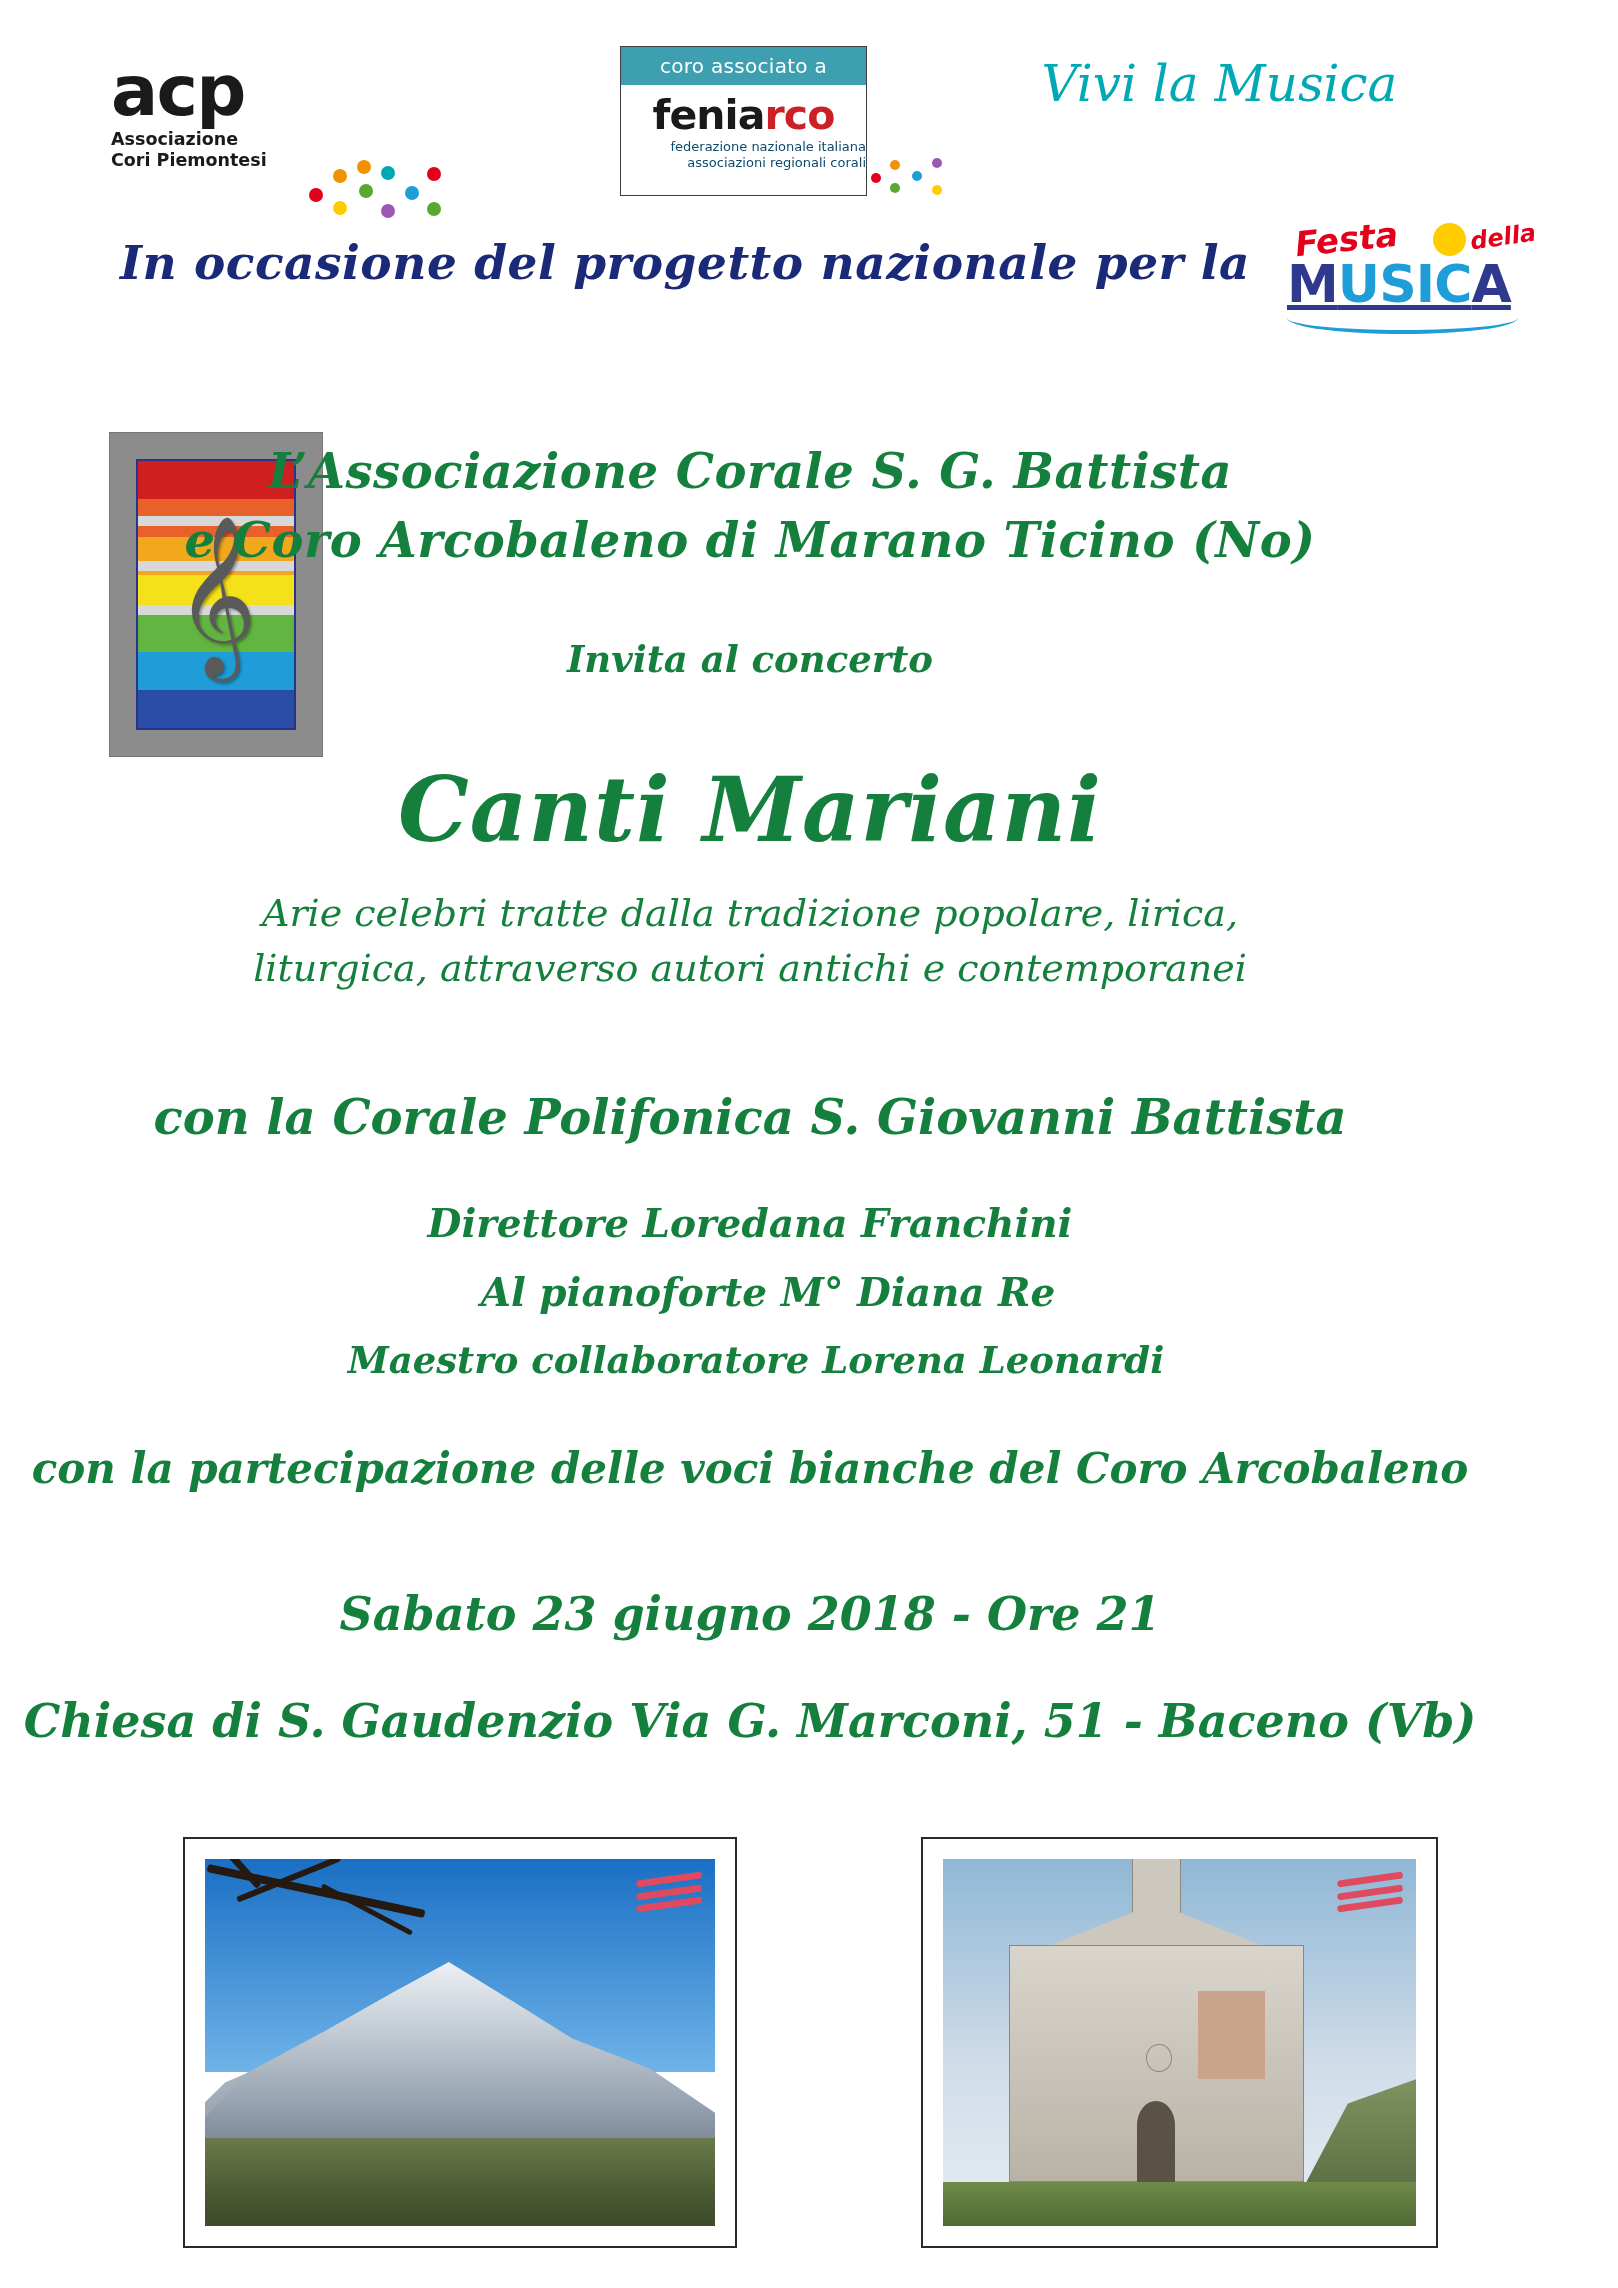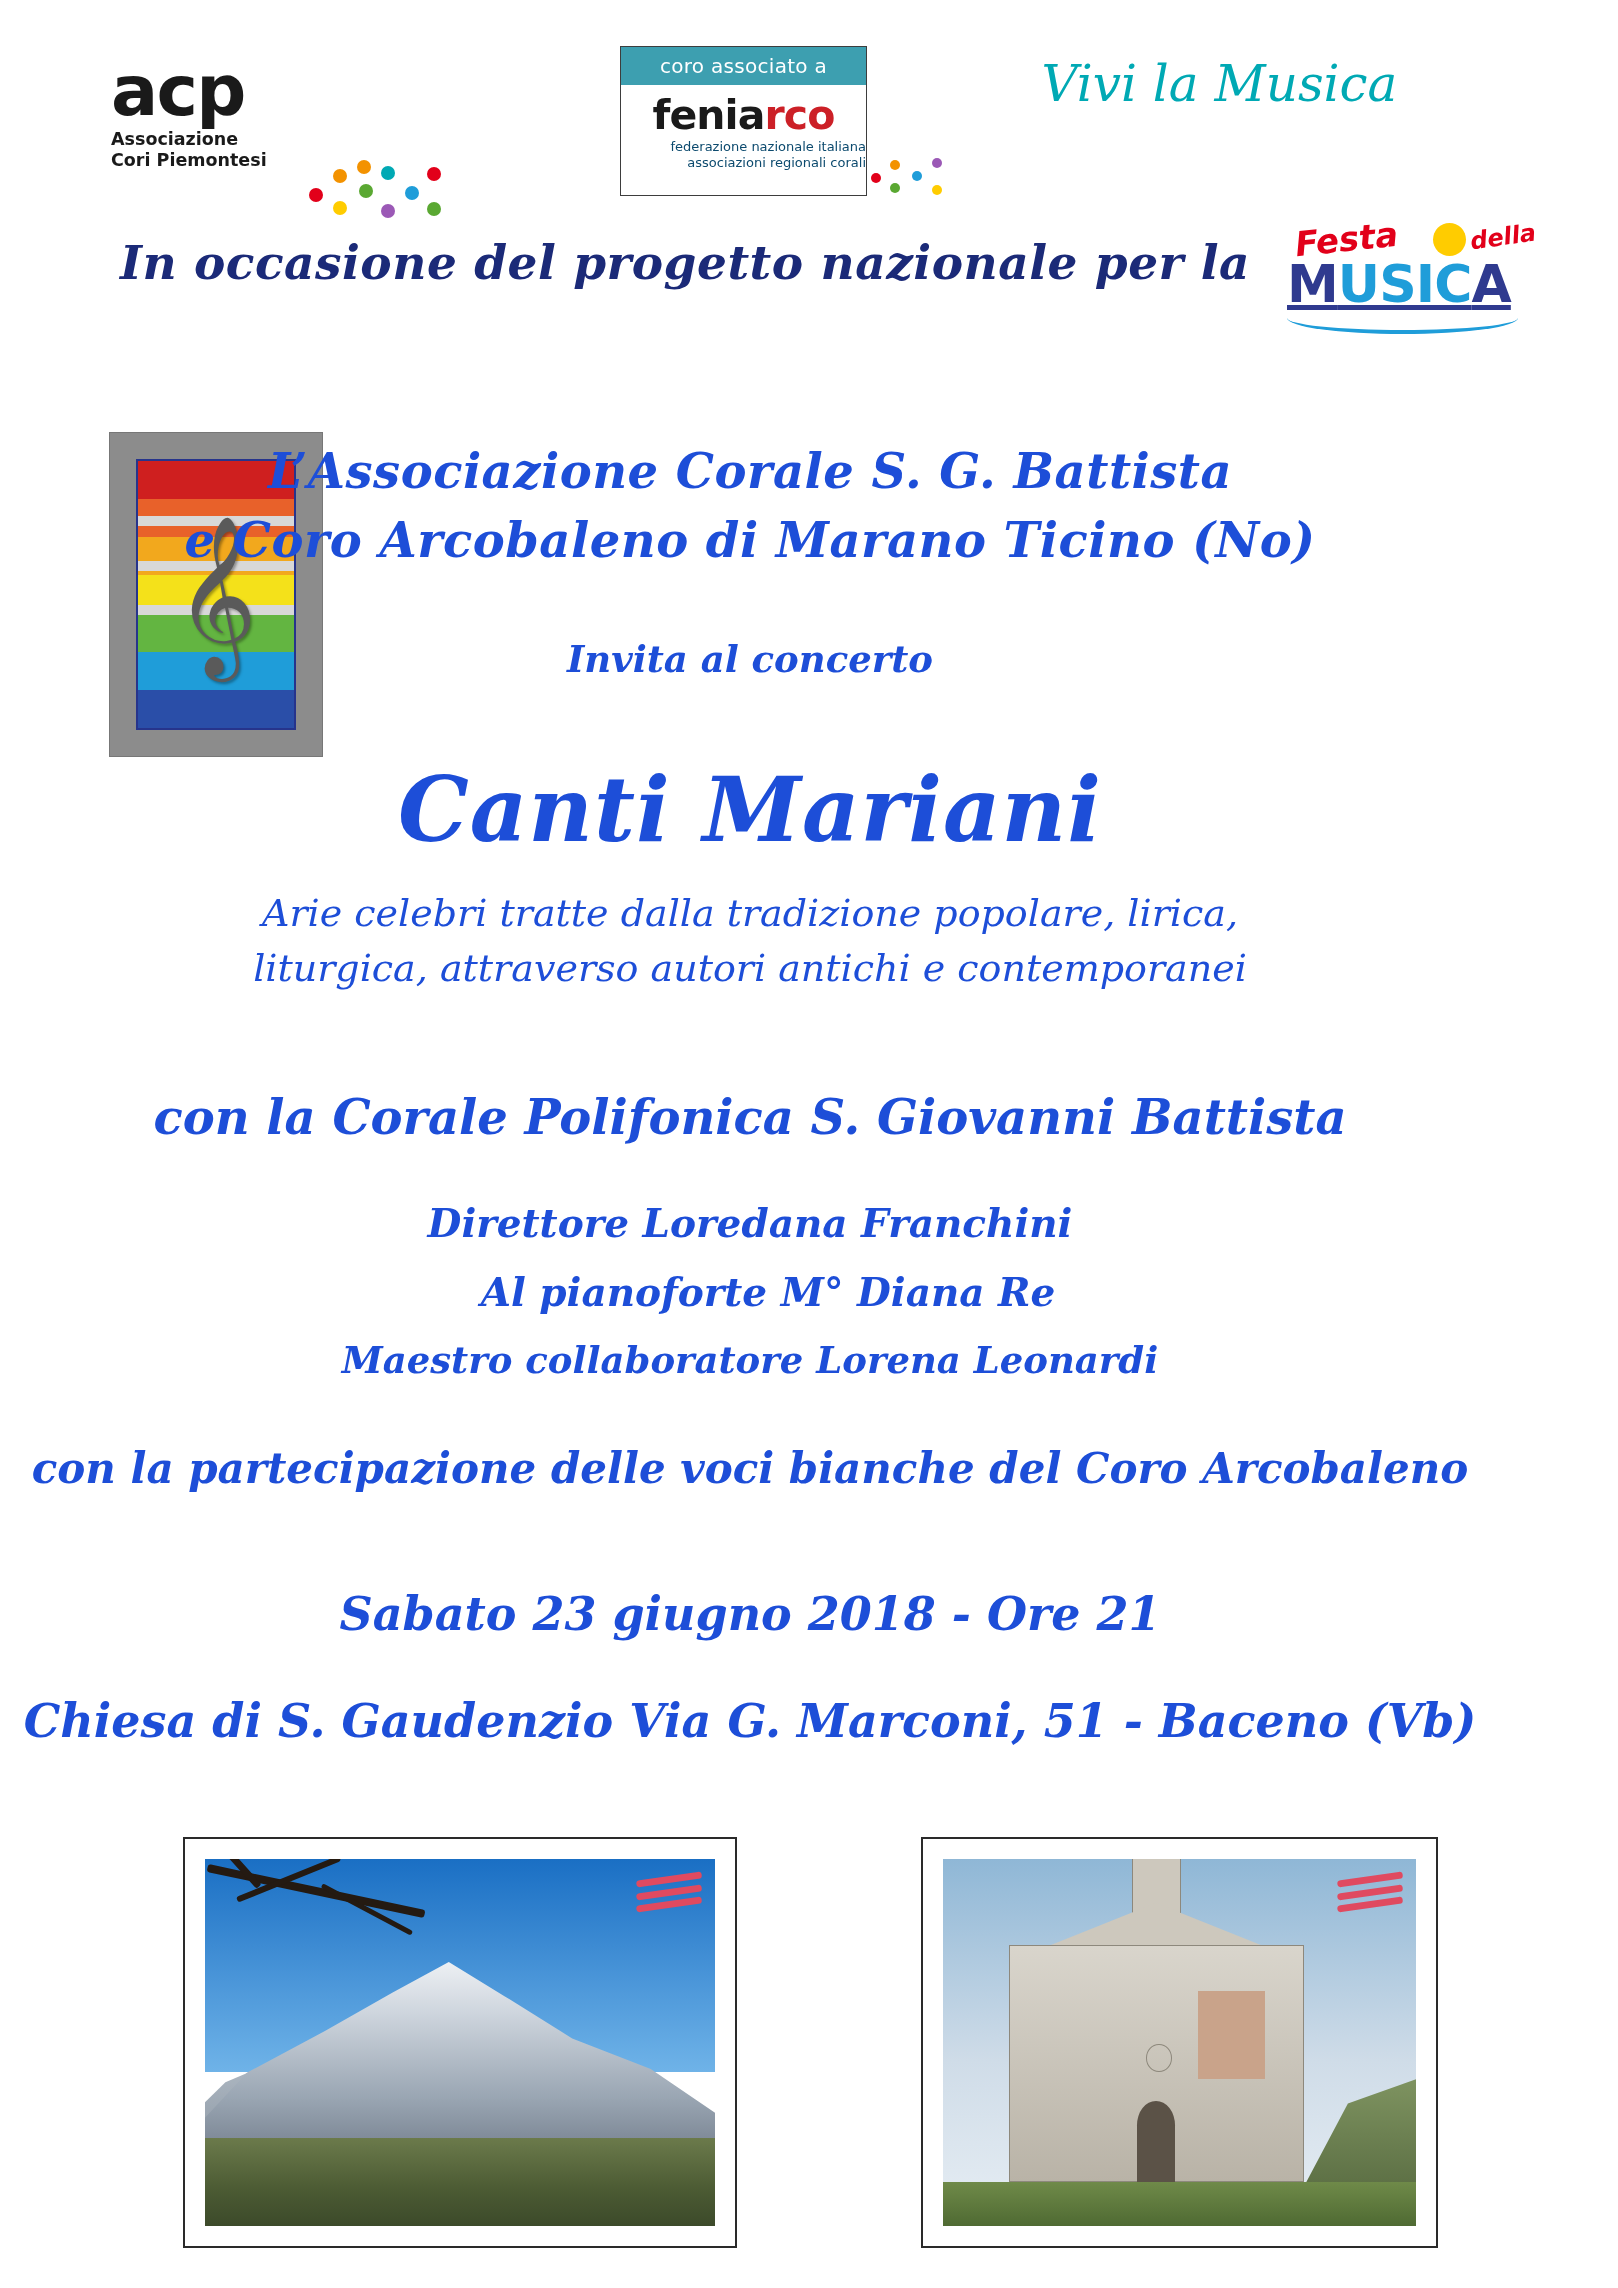--- a/index.html
+++ b/index.html
@@ -252,34 +252,34 @@
     line-height: 1;
     text-shadow: 1.8px 1.8px 2.8px rgba(0,0,0,0.35);
   }
 
   
   .center-text {
     position: absolute;
     left: 0;
     width: 1500px;
     text-align: center;
-    color: #1d4ed8;
+    color: #15803d;
     font-family: "DejaVu Serif", serif;
     font-style: italic;
   }
   .assoc1 { top: 443px; font-size: 48px; font-weight: bold; letter-spacing: 0.5px; }
   .assoc2 { top: 512px; font-size: 48px; font-weight: bold; letter-spacing: 0.5px; }
   .invita  { top: 637px; font-size: 37px; font-weight: bold; }
   .title   { top: 757px; font-size: 89px; font-weight: bold; letter-spacing: 0.9px; }
   .desc1   { top: 891px; font-size: 38px; }
   .desc2   { top: 946px; font-size: 38px; }
   .with-choir { top: 1089px; font-size: 48px; font-weight: bold; }
   .director   { top: 1200px; font-size: 39px; font-weight: bold; }
   .piano      { top: 1269px; font-size: 39px; font-weight: bold; padding-left: 18px; }
-  .collab     { top: 1338px; font-size: 37px; font-weight: bold; }
+  .collab     { top: 1338px; font-size: 37px; font-weight: bold; padding-left: 6px; }
   .partecip   { top: 1444px; font-size: 42px; font-weight: bold; }
   .datetime   { top: 1587px; font-size: 46px; font-weight: bold; }
   .venue      { top: 1694px; font-size: 46px; font-weight: bold; }
 
   
   .photo {
     position: absolute;
     background: #ffffff;
     border: 2.8px solid #2a2a2a;
     padding: 20px;

